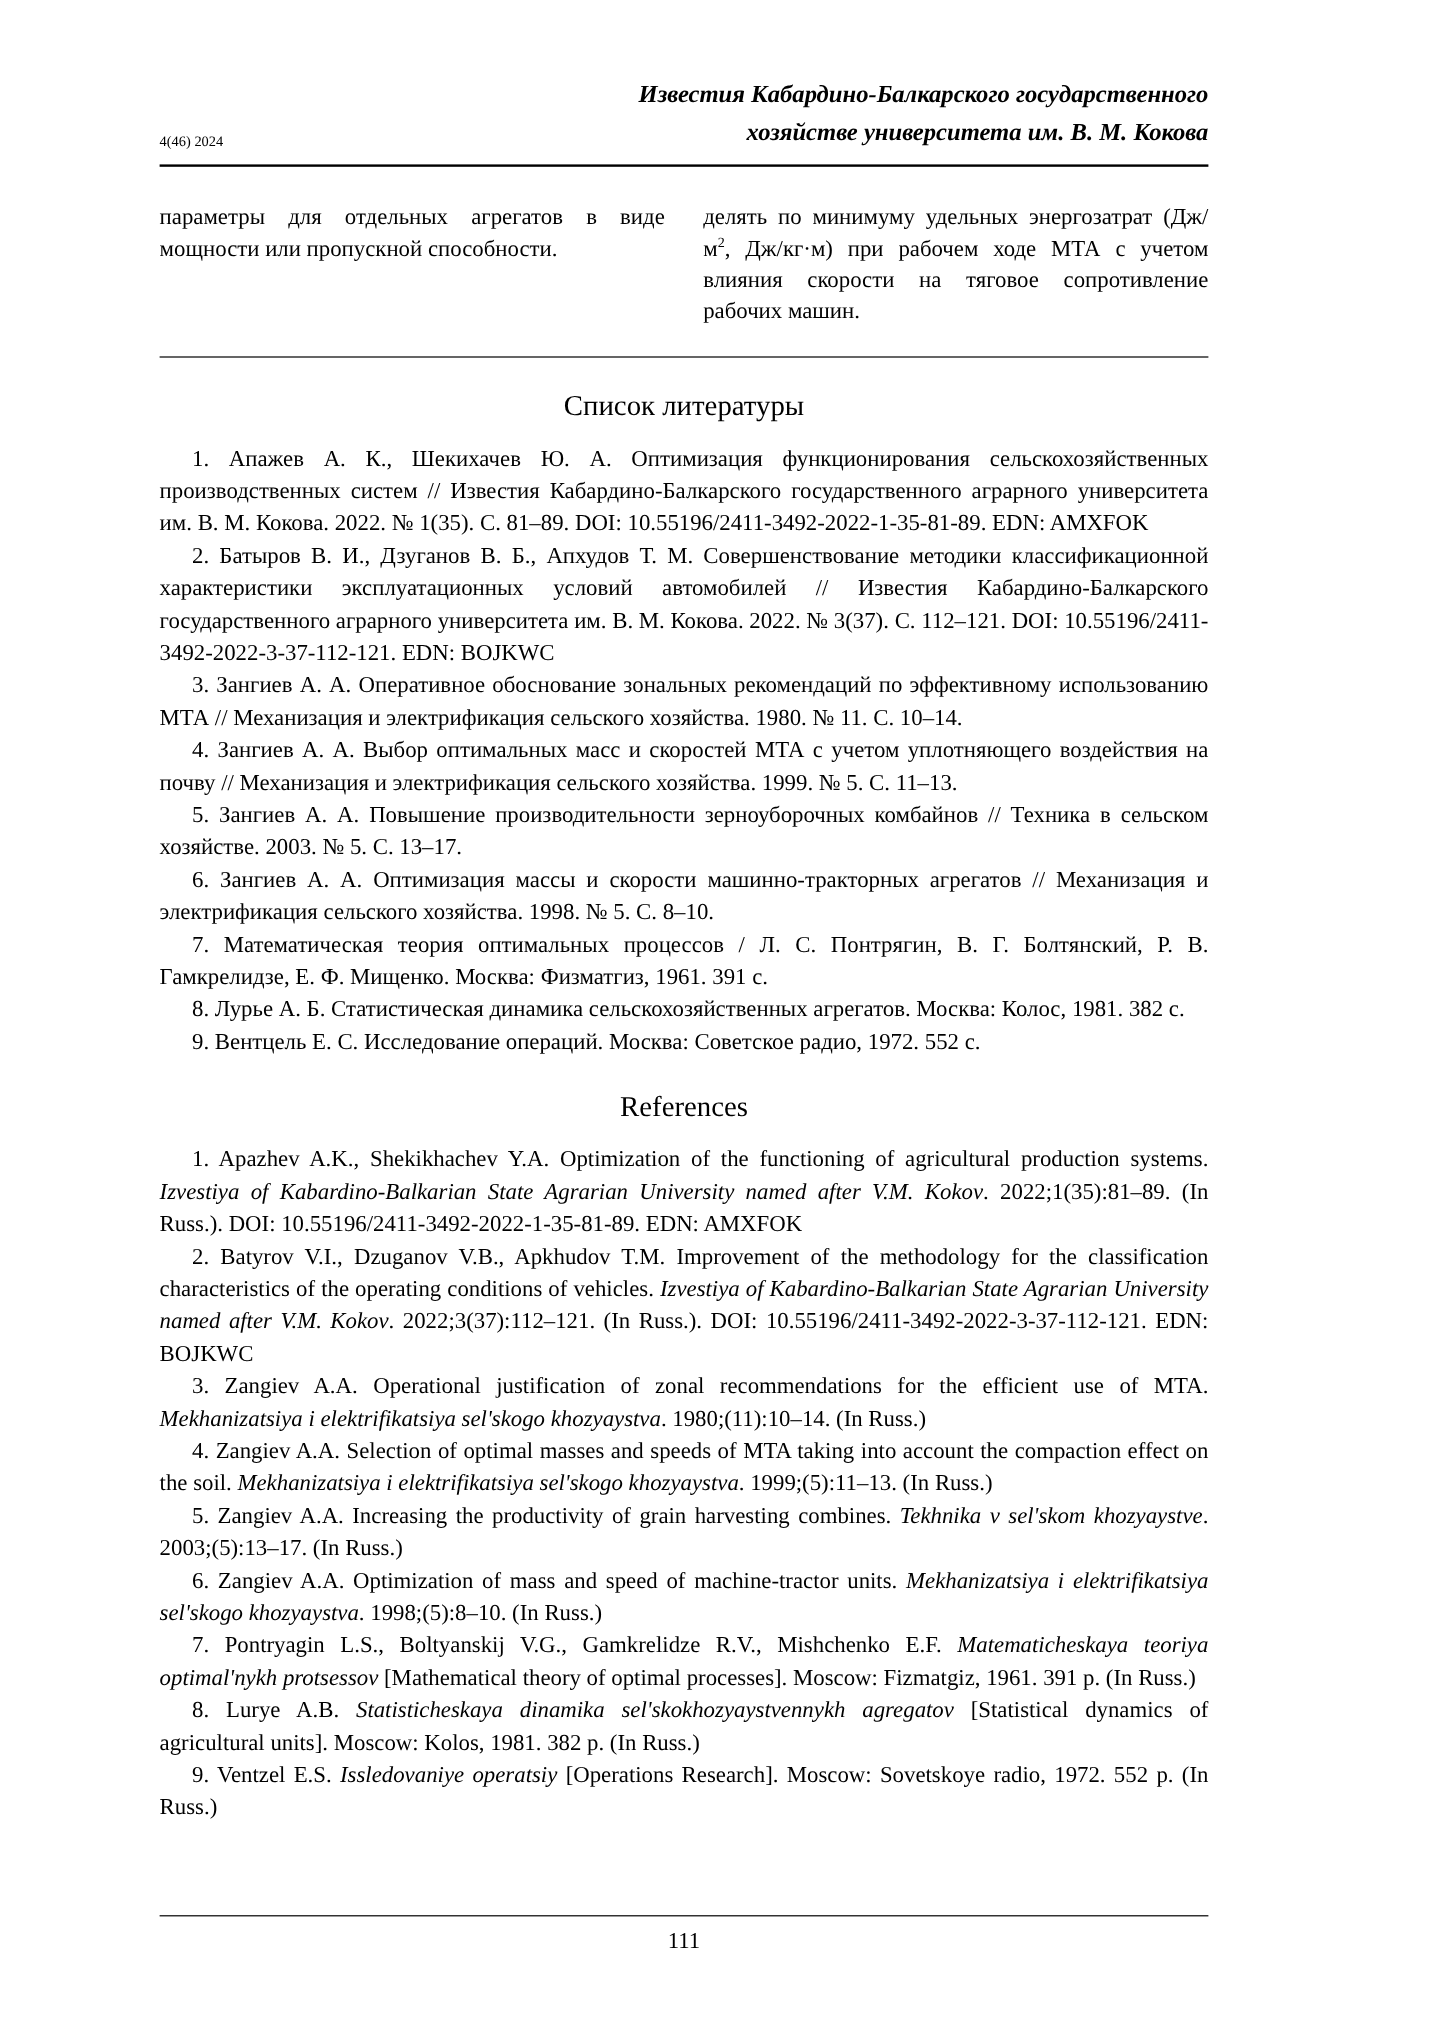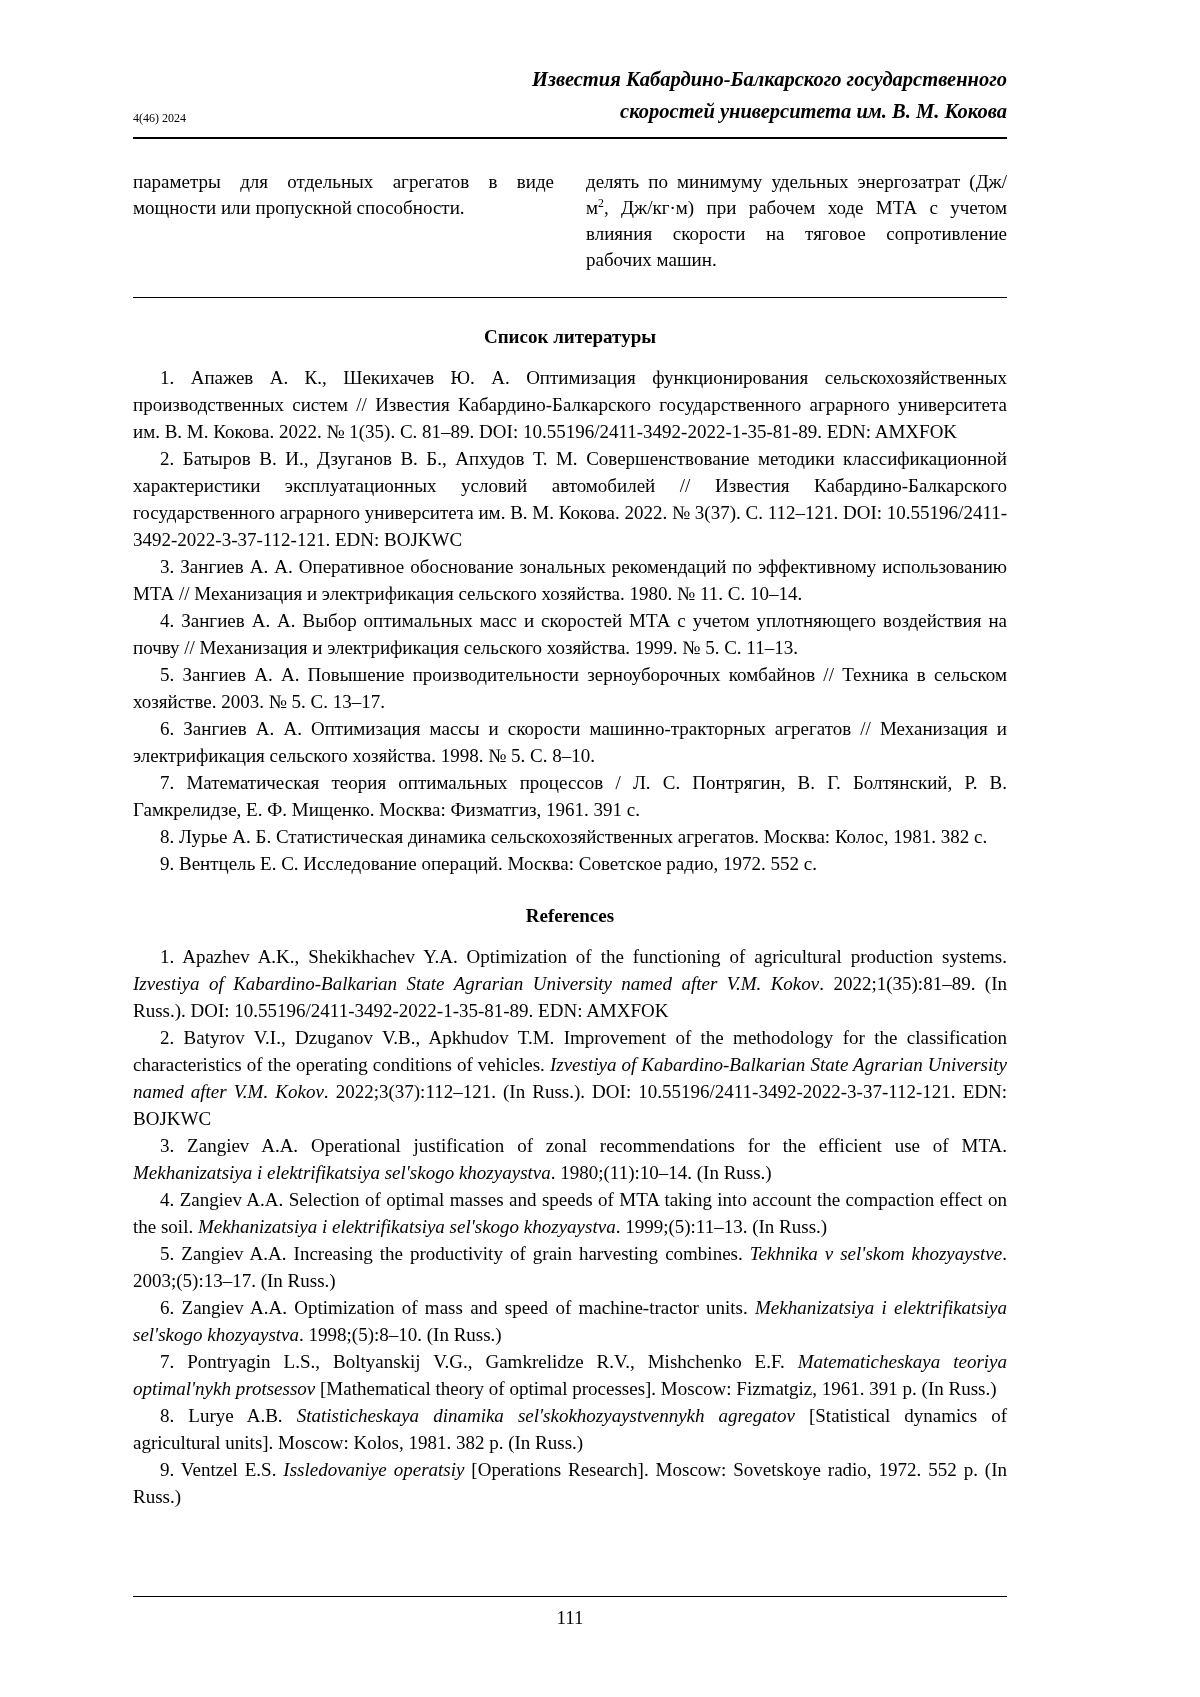--- a/index.html
+++ b/index.html
@@ -63,22 +63,22 @@
     line-height: 0;
     vertical-align: super;
   }
   
   .section-rule {
     border-bottom: 1.5px solid #000;
     margin-top: 24px;
   }
   
   .section-title {
-    font-size: 19px;
-    font-weight: bold;
+    font-size: 24px;
+    font-weight: normal;
     text-align: center;
     margin: 28px 0 16px 0;
   }
   .section-title.en { }
   
   .refs {
     font-size: 19px;
     line-height: 27px;
     text-align: justify;
   }
@@ -105,21 +105,21 @@
 </style>
 </head>
 <body>
 
 <div class="page">
 
   <header class="page-header">
     <div class="issue">4(46) 2024</div>
     <div class="journal">
       <div>Известия Кабардино-Балкарского государственного</div>
-      <div>скоростей университета им. В. М. Кокова</div>
+      <div>хозяйстве университета им. В. М. Кокова</div>
     </div>
   </header>
   <div class="header-rule"></div>
 
   <section class="two-col">
     <div class="col" id="col-left">
         <p class="para"><span>параметры для отдельных агрегатов в виде мощности или пропускной способности.</span></p>
       </div>
     <div class="col" id="col-right">
         <p class="para"><span>делять по минимуму удельных энергозатрат (Дж/м</span><sup>2</sup><span>, Дж/кг·м) при рабочем ходе МТА с учетом влияния скорости на тяговое сопротивление рабочих машин.</span></p>

